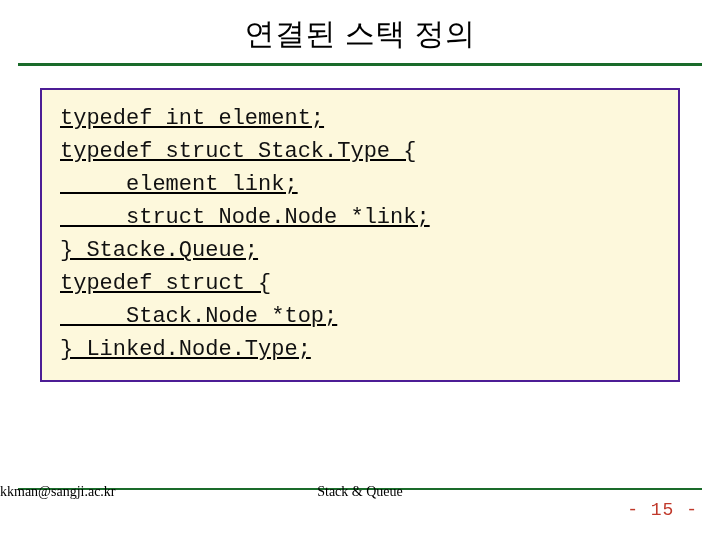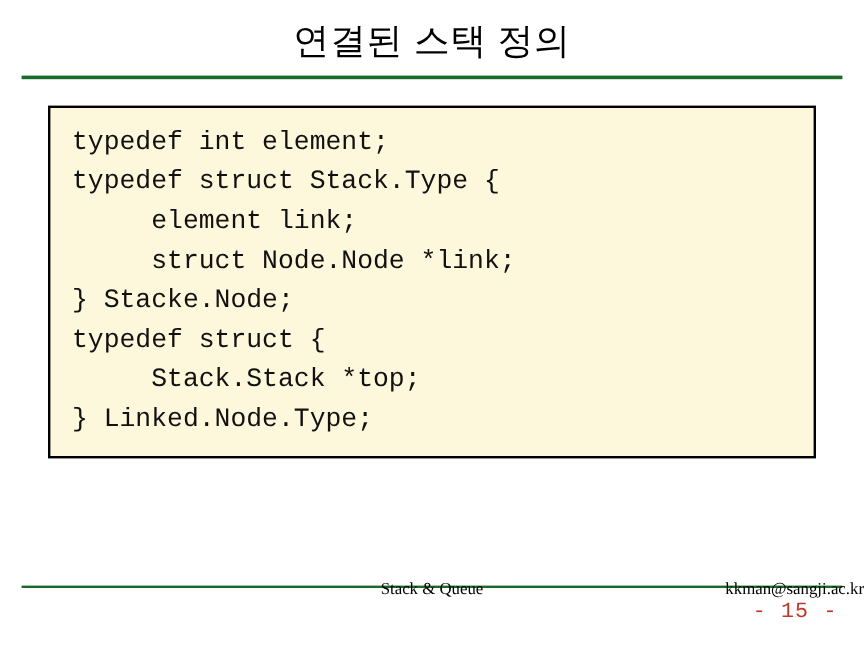--- a/index.html
+++ b/index.html
@@ -27,23 +27,24 @@
     letter-spacing: 0.5px;
   }
   .title-rule {
     margin: 0 18px;
     border: none;
     border-top: 3px solid #1a6b2a;
   }
   .code-box {
     margin: 22px 40px 0 40px;
     background: #fdf8dc;
-    border: 2px solid #000000;
+    border: 2px solid #4c1d95;
     padding: 12px 18px 14px 18px;
     box-sizing: border-box;
+    text-decoration: underline;
   }
   .code-box .line {
     font-family: "Courier New", Courier, monospace;
     font-size: 22px;
     line-height: 1.5;
     white-space: pre;
     color: #111;
   }
   .footer {
     position: absolute;
@@ -65,21 +66,21 @@
   }
   .footer-left {
     font-family: "Times New Roman", serif;
     font-size: 14px;
     color: #000;
   }
   .footer-center {
     position: absolute;
     left: 0;
     right: 0;
-    text-align: right;
+    text-align: left;
     font-family: "Times New Roman", serif;
     font-size: 14px;
     color: #000;
   }
   .footer-right {
     margin-left: auto;
     font-family: Liberation Mono, monospace;
     font-size: 18px;
     color: #c0392b;
     letter-spacing: 1px;
@@ -92,24 +93,24 @@
 
   <div class="title">연결된 스택 정의</div>
   <hr class="title-rule">
 
   <div class="code-box">
     <div class="line">typedef int element;</div>
     <div class="line"></div>
     <div class="line">typedef struct Stack.Type {</div>
     <div class="line">     element link;</div>
     <div class="line">     struct Node.Node *link;</div>
-    <div class="line">} Stacke.Node;</div>
+    <div class="line">} Stacke.Queue;</div>
     <div class="line"></div>
     <div class="line">typedef struct {</div>
-    <div class="line">     Stack.Stack *top;</div>
+    <div class="line">     Stack.Node *top;</div>
     <div class="line">} Linked.Node.Type;</div>
   </div>
 
   <hr class="footer-rule">
   <div class="footer">
     <div class="footer-left">Stack &amp; Queue</div>
     <div class="footer-center">kkman@sangji.ac.kr</div>
     <div class="footer-right">- 15 -</div>
   </div>
 

